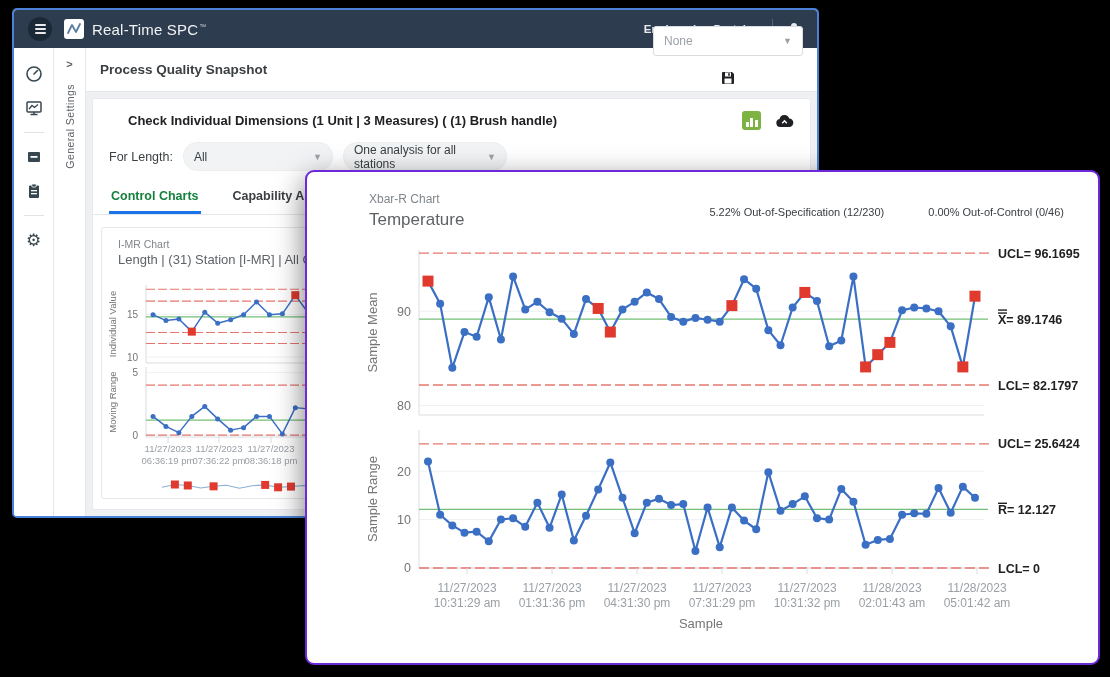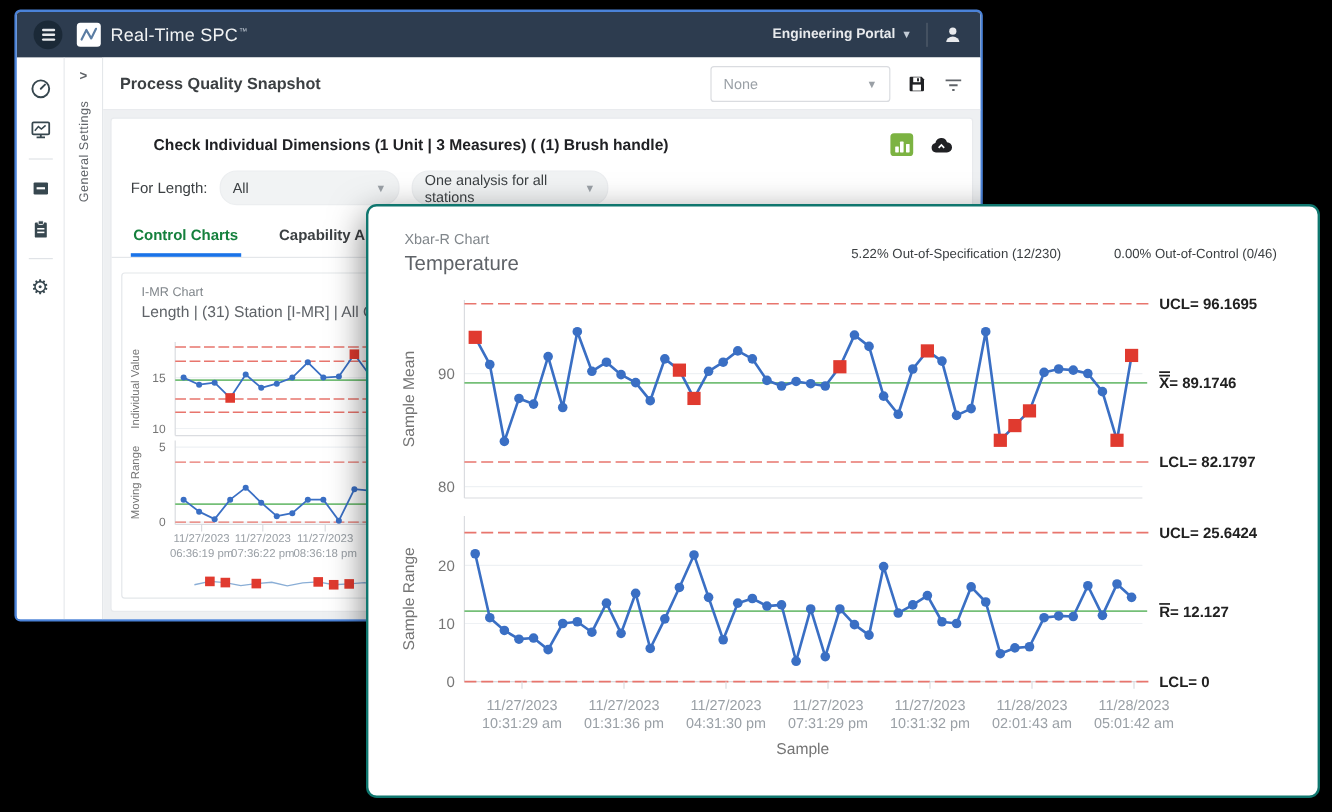--- a/index.html
+++ b/index.html
@@ -26,21 +26,21 @@
   .rail-icon{width:20px;height:20px;display:flex;align-items:center;justify-content:center;cursor:pointer;}
   .rail-divider{width:20px;height:1px;background:#e0e3e7;}
   .settings-rail{width:32px;border-right:1px solid #e4e7ea;display:flex;flex-direction:column;align-items:center;
     padding-top:10px;background:#fff;flex:0 0 auto;}
   .expand-chevron{color:#5f6368;font-size:11px;cursor:pointer;font-weight:700;margin-bottom:14px;}
   .vertical-label{writing-mode:vertical-rl;transform:rotate(180deg);font-size:10.5px;color:#5f6368;letter-spacing:.4px;}
   .content{flex:1;display:flex;flex-direction:column;background:#eef0f2;min-width:0;}
   .page-header{height:44px;background:#fff;border-bottom:1px solid #e4e7ea;display:flex;align-items:center;
     padding:0 14px;flex:0 0 auto;}
   .page-title{font-size:13.5px;font-weight:700;color:#3c4043;}
-  .page-header-right{margin-left:auto;display:flex;align-items:center;gap:14px;}
+  .page-header-right{margin-left:auto;display:flex;align-items:center;gap:14px;flex-direction:column;}
   .preset-select{width:150px;height:30px;border:1px solid #dadce0;border-radius:3px;display:flex;align-items:center;
     padding:0 10px;background:#fff;cursor:pointer;}
   .preset-select .val{font-size:12px;color:#9aa0a6;}
   .preset-select .caret{margin-left:auto;color:#9aa0a6;font-size:9px;}
   .icon-btn{background:none;border:none;padding:0;cursor:pointer;display:flex;align-items:center;justify-content:center;}
   .card{margin:6px;background:#fff;border:1px solid #e8eaed;border-radius:3px;flex:1;display:flex;flex-direction:column;min-height:0;}
   .card-head{display:flex;align-items:center;padding:12px 16px 8px 16px;}
   .card-title{font-size:13px;font-weight:700;color:#202124;margin-left:19px;}
   .card-head-right{margin-left:auto;display:flex;align-items:center;gap:14px;}
   .green-chart-btn{width:19px;height:19px;background:#7cb342;border:none;border-radius:3px;display:flex;
@@ -55,21 +55,21 @@
   .tabs-row{display:flex;gap:30px;padding:0 16px;border-bottom:1px solid #e4e7ea;}
   .tab{padding:8px 2px;font-size:12.5px;font-weight:700;color:#3c4043;cursor:pointer;border-bottom:3px solid transparent;}
   .tab.active{color:#15803d;border-bottom-color:#1a73e8;}
   .chart-panel{margin:12px 14px 10px 8px;border:1px solid #e4e7ea;border-radius:3px;flex:1;min-height:0;overflow:hidden;}
   .imr-titles{padding:10px 0 2px 16px;}
   .imr-type{font-size:10.5px;color:#80868b;}
   .imr-sub{font-size:13px;color:#5f6368;margin-top:2px;}
 
   
   .popup{position:absolute;left:305px;top:170px;width:795px;height:495px;background:#fff;
-    border:2px solid #0f766e;border-radius:9px;box-shadow:0 10px 30px rgba(0,0,0,.55);overflow:hidden;}
+    border:2px solid #6d28d9;border-radius:9px;box-shadow:0 10px 30px rgba(0,0,0,.55);overflow:hidden;padding-left:32px;}
   .popup-head{display:flex;align-items:flex-start;padding:20px 30px 0 30px;}
   .popup-type{font-size:12px;color:#80868b;}
   .popup-title{font-size:17px;color:#5f6368;margin-top:4px;}
   .popup-stats{margin-left:auto;display:flex;gap:44px;padding-top:14px;padding-right:4px;}
   .stat-text{font-size:11px;color:#3c4043;font-weight:500;}
   svg{display:block;}
   text{font-family:"Liberation Sans","DejaVu Sans",sans-serif;}
 </style>
 </head>
 <body>

